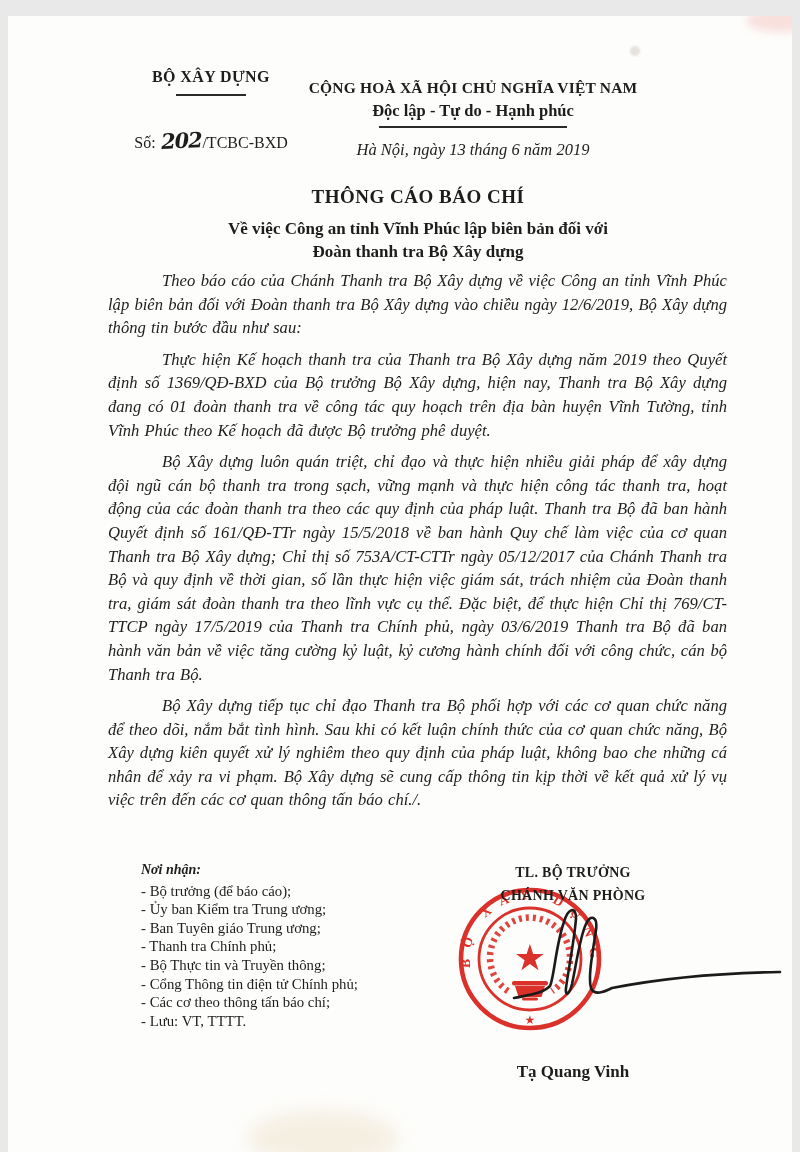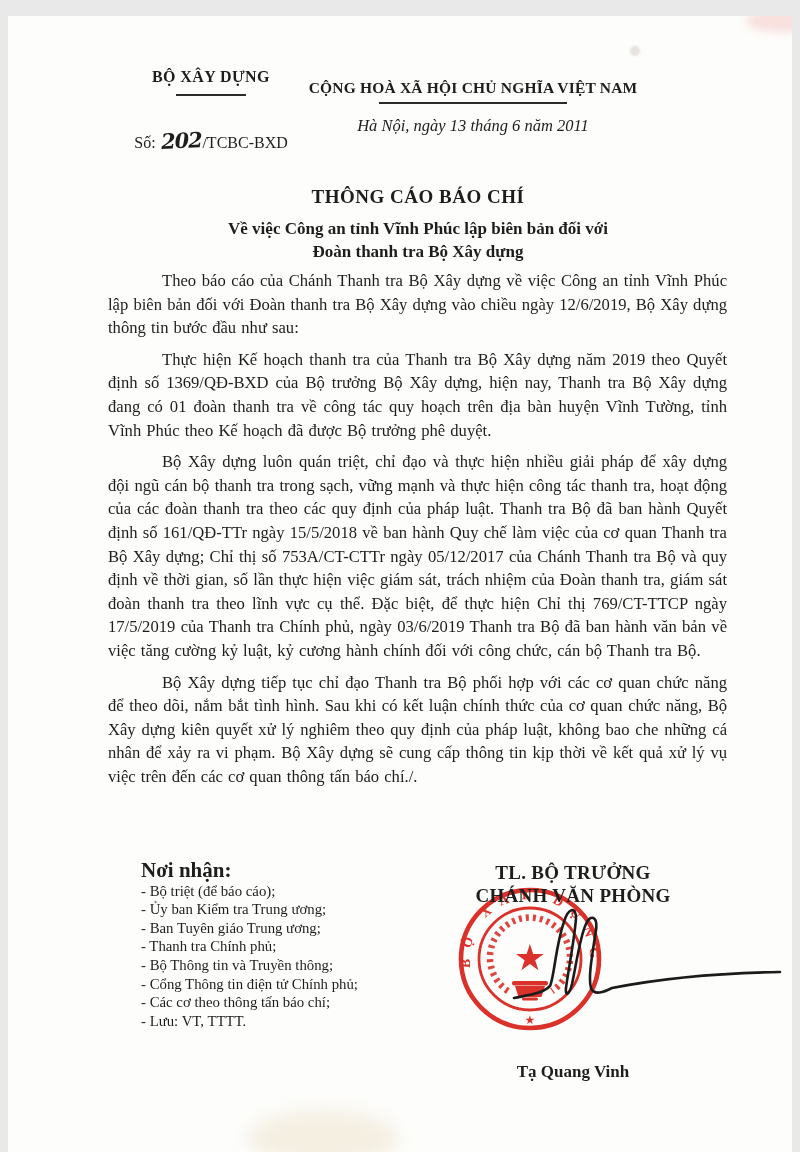--- a/index.html
+++ b/index.html
@@ -33,37 +33,37 @@
   .motto2{font-weight:bold;font-size:16.5px;white-space:nowrap;margin-top:4px;}
   .motto-underline{width:188px;height:2px;background:#2b2b28;margin:5px auto 0 auto;}
   .date-line{font-style:italic;font-size:16.5px;margin-top:12px;white-space:nowrap;}
 
   
   .title-block{position:absolute;left:0;top:170px;width:820px;text-align:center;}
   .doc-title{font-weight:bold;font-size:19px;letter-spacing:.5px;}
   .doc-subtitle{font-weight:bold;font-size:17px;line-height:23px;margin-top:9px;}
 
   
-  .body-text{position:absolute;left:100px;top:253px;width:619px;}
+  .body-text{position:absolute;left:100px;top:253px;width:619px;font-style:italic;}
   .body-text p{
     margin:0 0 8px 0;
     text-align:justify;
     text-indent:54px;
     font-size:16.6px;
     line-height:23.6px;
     word-spacing:1px;
   }
 
   
   .recipients{position:absolute;left:133px;top:845px;font-size:14.8px;line-height:18.6px;}
-  .recipients .heading{font-weight:bold;font-size:21px;margin-bottom:2px;}
+  .recipients .heading{font-weight:bold;font-style:italic;font-size:14px;margin-bottom:2px;}
 
   
   .authority{position:absolute;left:440px;top:845px;width:250px;text-align:center;z-index:3;}
-  .authority div{font-weight:bold;font-size:19px;line-height:23px;letter-spacing:.3px;}
+  .authority div{font-weight:bold;font-size:14px;line-height:23px;letter-spacing:.3px;}
   .signer-name{position:absolute;left:470px;top:1046px;width:190px;text-align:center;font-weight:bold;font-size:17px;z-index:3;}
 
   .stamp-svg{position:absolute;left:448px;top:869px;width:148px;height:148px;z-index:2;opacity:.94;}
   .signature-svg{position:absolute;left:450px;top:856px;width:340px;height:150px;z-index:4;}
 </style>
 </head>
 <body>
 
 <div class="page">
 
@@ -75,46 +75,47 @@
     <div class="org-name">BỘ XÂY DỰNG</div>
     <div class="org-underline"></div>
   </div>
   <div class="doc-number">
     <span>Số:</span>
     <span class="hand">202</span><span>/TCBC-BXD</span>
   </div>
 
   <div class="national-block">
     <div class="motto1">CỘNG HOÀ XÃ HỘI CHỦ NGHĨA VIỆT NAM</div>
+    <div class="motto2">Độc lập - Tự do - Hạnh phúc</div>
     <div class="motto-underline"></div>
-    <div class="date-line">Hà Nội,  ngày 13 tháng 6 năm 2011</div>
+    <div class="date-line">Hà Nội,  ngày 13 tháng 6 năm 2019</div>
   </div>
 
   <div class="title-block">
     <div class="doc-title">THÔNG CÁO BÁO CHÍ</div>
     <div class="doc-subtitle">
       <div>Về việc Công an tỉnh Vĩnh Phúc lập biên bản đối với</div>
       <div>Đoàn thanh tra Bộ Xây dựng</div>
     </div>
   </div>
 
   <div class="body-text">
     <p>Theo báo cáo của Chánh Thanh tra Bộ Xây dựng về việc Công an tỉnh Vĩnh Phúc lập biên bản đối với Đoàn thanh tra Bộ Xây dựng vào chiều ngày 12/6/2019, Bộ Xây dựng thông tin bước đầu như sau:</p>
     <p>Thực hiện Kế hoạch thanh tra của Thanh tra Bộ Xây dựng năm 2019 theo Quyết định số 1369/QĐ-BXD của Bộ trưởng Bộ Xây dựng, hiện nay, Thanh tra Bộ Xây dựng đang có 01 đoàn thanh tra về công tác quy hoạch trên địa bàn huyện Vĩnh Tường, tỉnh Vĩnh Phúc theo Kế hoạch đã được Bộ trưởng phê duyệt.</p>
     <p>Bộ Xây dựng luôn quán triệt, chỉ đạo và thực hiện nhiều giải pháp để xây dựng đội ngũ cán bộ thanh tra trong sạch, vững mạnh và thực hiện công tác thanh tra, hoạt động của các đoàn thanh tra theo các quy định của pháp luật. Thanh tra Bộ đã ban hành Quyết định số 161/QĐ-TTr ngày 15/5/2018 về ban hành Quy chế làm việc của cơ quan Thanh tra Bộ Xây dựng; Chỉ thị số 753A/CT-CTTr ngày 05/12/2017 của Chánh Thanh tra Bộ và quy định về thời gian, số lần thực hiện việc giám sát, trách nhiệm của Đoàn thanh tra, giám sát đoàn thanh tra theo lĩnh vực cụ thể. Đặc biệt, để thực hiện Chỉ thị 769/CT-TTCP ngày 17/5/2019 của Thanh tra Chính phủ, ngày 03/6/2019 Thanh tra Bộ đã ban hành văn bản về việc tăng cường kỷ luật, kỷ cương hành chính đối với công chức, cán bộ Thanh tra Bộ.</p>
     <p>Bộ Xây dựng tiếp tục chỉ đạo Thanh tra Bộ phối hợp với các cơ quan chức năng để theo dõi, nắm bắt tình hình. Sau khi có kết luận chính thức của cơ quan chức năng, Bộ Xây dựng kiên quyết xử lý nghiêm theo quy định của pháp luật, không bao che những cá nhân để xảy ra vi phạm. Bộ Xây dựng sẽ cung cấp thông tin kịp thời về kết quả xử lý vụ việc trên đến các cơ quan thông tấn báo chí./.</p>
   </div>
 
   <div class="recipients">
     <div class="heading">Nơi nhận:</div>
-    <div>- Bộ triệt (để báo cáo);</div>
+    <div>- Bộ trưởng (để báo cáo);</div>
     <div>- Ủy ban Kiểm tra Trung ương;</div>
     <div>- Ban Tuyên giáo Trung ương;</div>
     <div>- Thanh tra Chính phủ;</div>
-    <div>- Bộ Thông tin và Truyền thông;</div>
+    <div>- Bộ Thực tin và Truyền thông;</div>
     <div>- Cổng Thông tin điện tử Chính phủ;</div>
     <div>- Các cơ theo thông tấn báo chí;</div>
     <div>- Lưu: VT, TTTT.</div>
   </div>
 
   <div class="authority">
     <div>TL. BỘ TRƯỞNG</div>
     <div>CHÁNH VĂN PHÒNG</div>
   </div>
 

